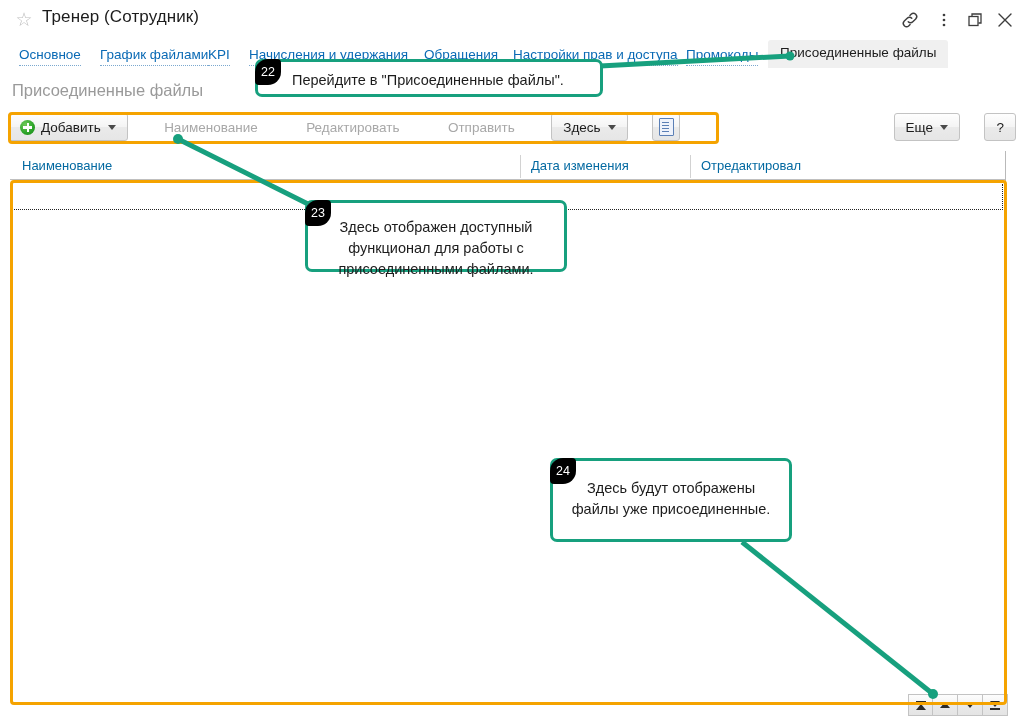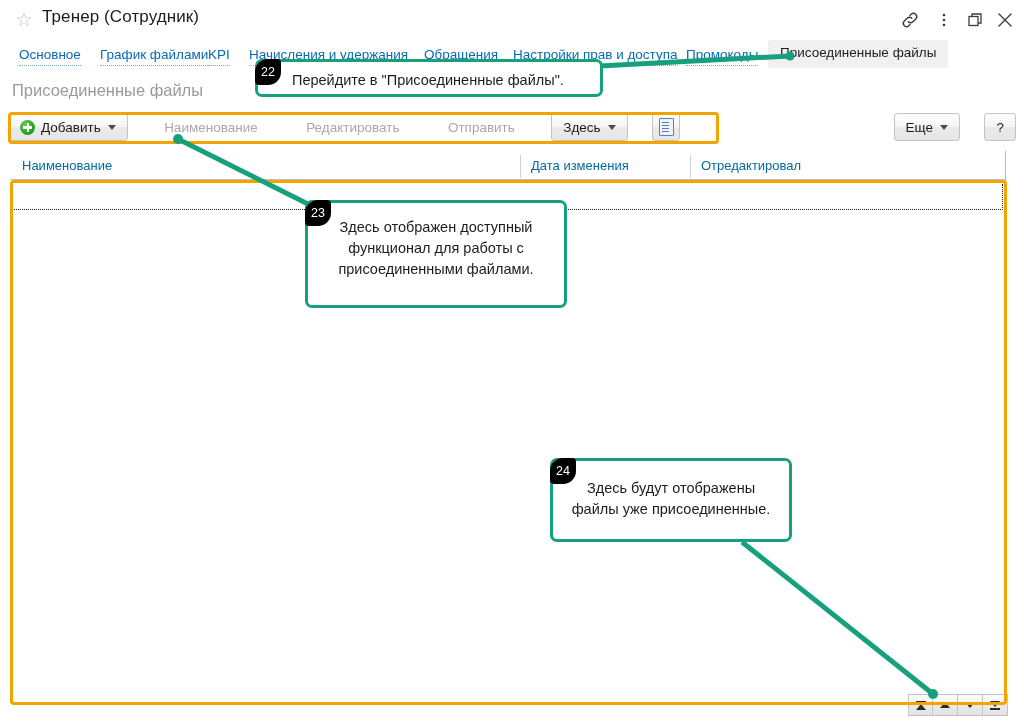--- a/index.html
+++ b/index.html
@@ -293,21 +293,21 @@
     font-weight: normal;
   }
   .callout .ctext {
     display: block;
     color: #1c1c1c;
     font-size: 14.5px;
     line-height: 21px;
   }
   #callout-22 { left: 255px; top: 59px; width: 348px; height: 38px; }
   #callout-22 .ctext { padding: 8px 10px 0 34px; text-align: left; }
-  #callout-23 { left: 305px; top: 200px; width: 262px; height: 108px; }
+  #callout-23 { left: 305px; top: 200px; width: 262px; height: 72px; }
   #callout-23 .ctext { padding: 14px 12px 0 12px; text-align: center; }
   #callout-24 { left: 550px; top: 458px; width: 242px; height: 84px; }
   #callout-24 .ctext { padding: 17px 12px 0 12px; text-align: center; }
 
   .leader { position: absolute; z-index: 15; pointer-events: none; }
 </style>
 </head>
 <body>
 
 <div class="titlebar">

